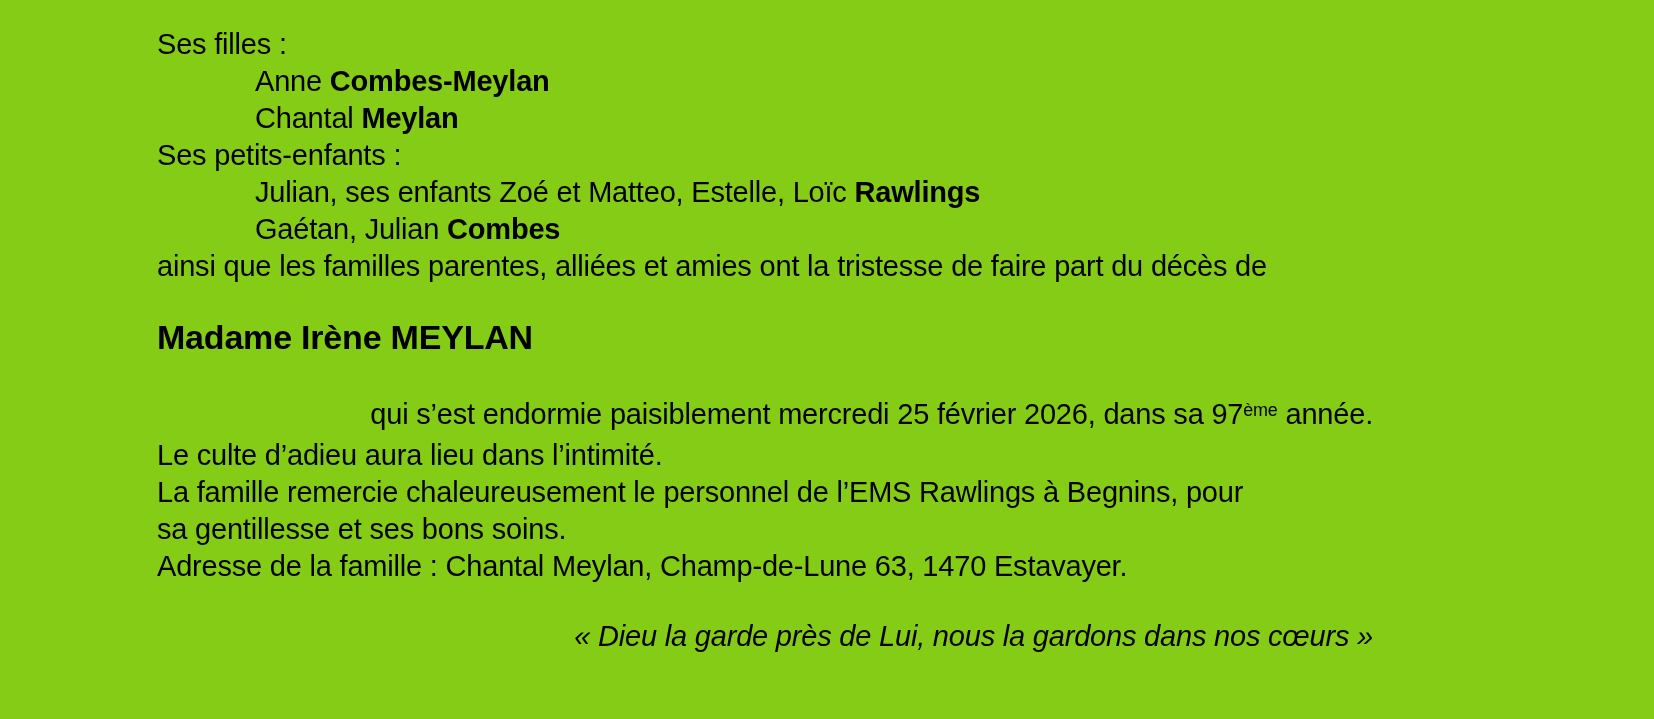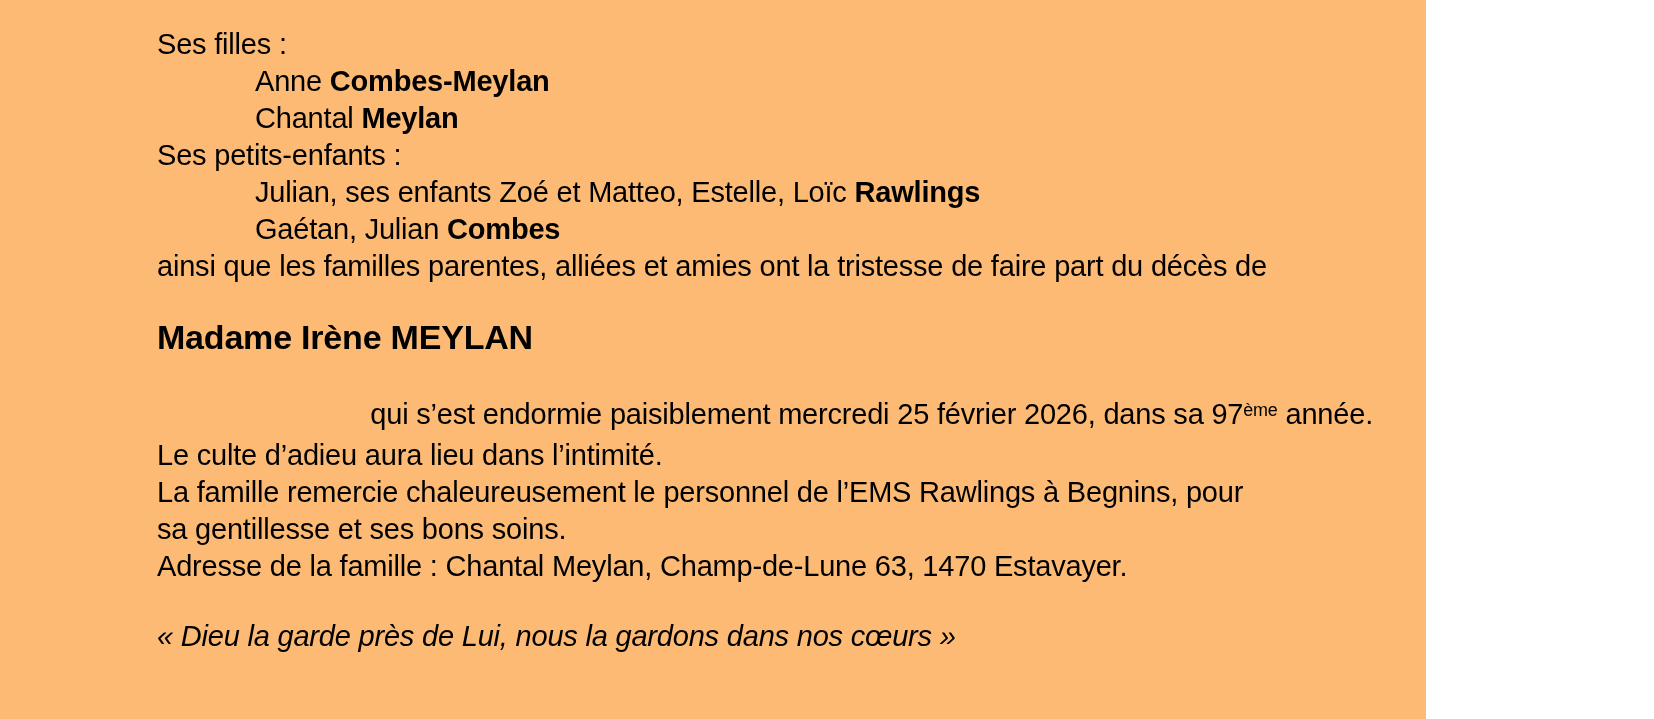--- a/index.html
+++ b/index.html
@@ -7,23 +7,23 @@
     padding: 0;
     background: #ffffff;
     width: 1654px;
     height: 719px;
     overflow: hidden;
     font-family: "Liberation Sans", "DejaVu Sans", sans-serif;
     color: #000000;
   }
   .page {
     position: relative;
-    width: 1426px;
+    width: 1654px;
     height: 719px;
-    background: #fdba74;
+    background: #84cc16;
   }
   .content {
     padding: 26px 0 0 157px;
     width: 1216px;
     font-size: 29px;
     letter-spacing: -0.2px;
   }
   .line {
     line-height: 37px;
     min-height: 37px;
@@ -49,21 +49,21 @@
     text-align: right;
   }
   .sup {
     font-size: 0.62em;
     position: relative;
     top: -0.42em;
   }
   .quote {
     margin-top: 33px;
     font-style: italic;
-    text-align: left;
+    text-align: right;
     white-space: nowrap;
   }
 </style>
 </head>
 <body>
 
 <div class="page">
   <div class="content">
 
     <p class="line">Ses filles :</p>

